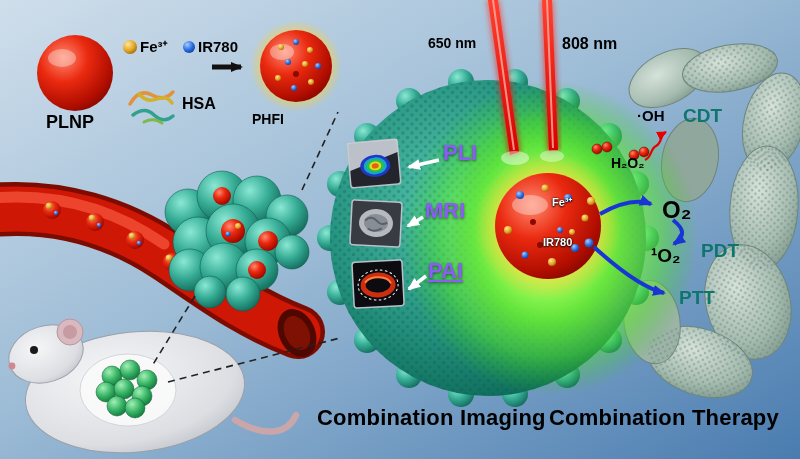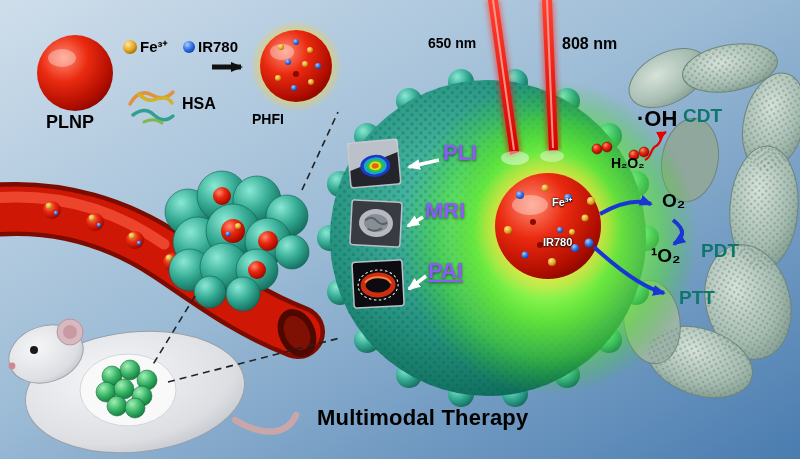--- a/index.html
+++ b/index.html
@@ -338,22 +338,23 @@
 <div class="lbl" style="left:404px;top:36px;font-size:14px;margin-left:24px;">650 nm</div>
 <div class="lbl" style="left:562px;top:36px;font-size:16px;">808 nm</div>
 
 <div class="lbl white" style="left:443px;top:142px;font-size:22px;">PLI</div>
 <div class="lbl white" style="left:425px;top:200px;font-size:22px;">MRI</div>
 <div class="lbl white" style="left:428px;top:260px;font-size:22px;text-decoration:underline;">PAI</div>
 
 <div class="lbl tiny" style="left:552px;top:197px;font-size:11px;">Fe³⁺</div>
 <div class="lbl tiny" style="left:543px;top:237px;font-size:11px;">IR780</div>
 
-<div class="lbl" style="left:637px;top:108px;font-size:22px;">·OH</div>
+<div class="lbl" style="left:637px;top:108px;font-size:15px;">·OH</div>
 <div class="lbl red" style="left:683px;top:106px;font-size:19px;">CDT</div>
 <div class="lbl darkred" style="left:611px;top:156px;font-size:14px;">H₂O₂</div>
-<div class="lbl" style="left:662px;top:191px;font-size:19px;">O₂</div>
+<div class="lbl" style="left:662px;top:198px;font-size:24px;">O₂</div>
 <div class="lbl" style="left:651px;top:246px;font-size:19px;">¹O₂</div>
 <div class="lbl red" style="left:701px;top:241px;font-size:19px;">PDT</div>
 <div class="lbl red" style="left:679px;top:288px;font-size:19px;">PTT</div>
 
-<div class="lbl caption" style="left:317px;top:407px;">Multimodal Therapy</div>
+<div class="lbl caption" style="left:317px;top:407px;">Combination Imaging</div>
+<div class="lbl caption" style="left:549px;top:407px;">Combination Therapy</div>
 </div>
 
 </body></html>

